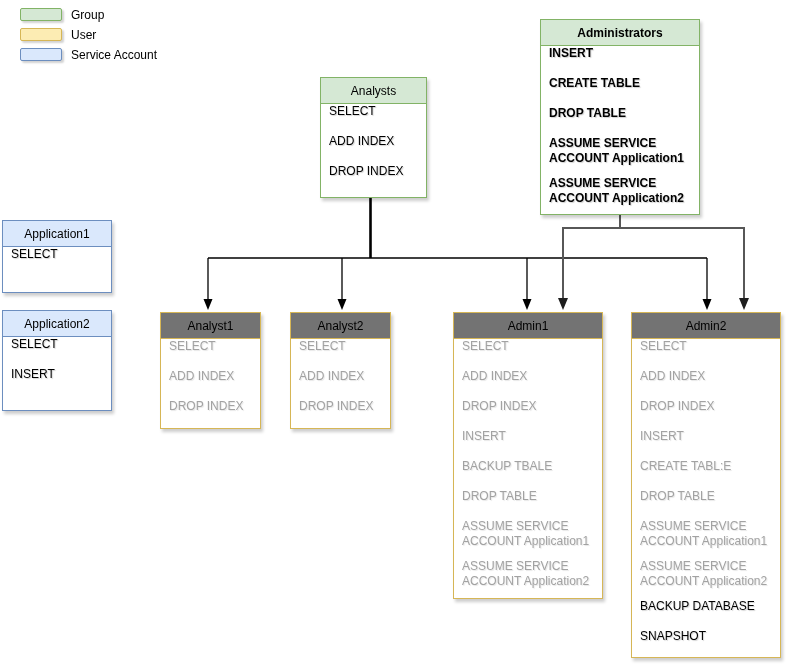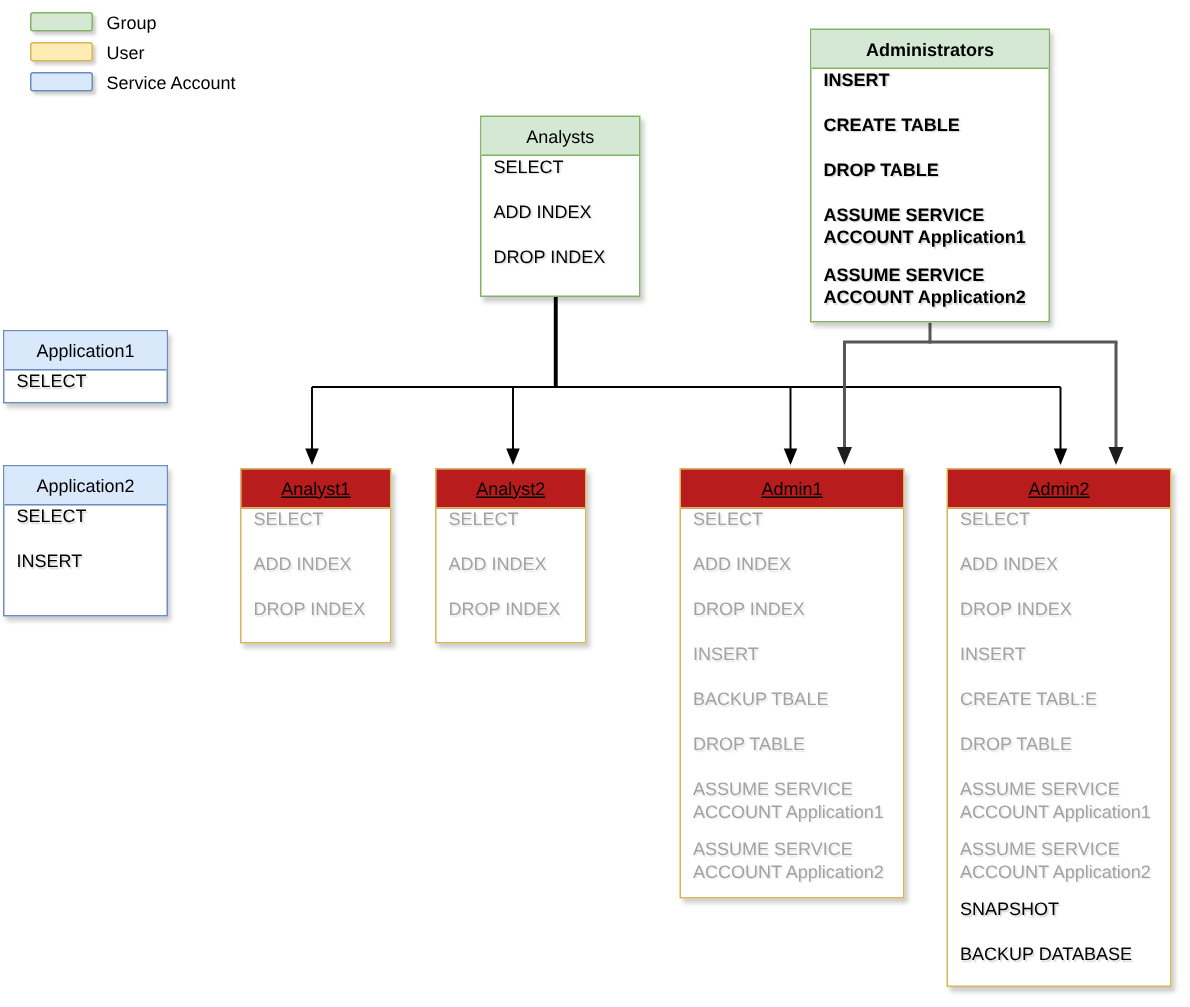--- a/index.html
+++ b/index.html
@@ -35,28 +35,28 @@
   .item {
     min-height: 30px; display: flex; flex-direction: column; justify-content: flex-start;
     white-space: nowrap; text-shadow: 1px 1px 1px rgba(0,0,0,0.18);
   }
   .item.two { min-height: 40px; line-height: 15px; }
   .item.muted { color: #a2a2a2; text-shadow: 1px 1px 1px rgba(0,0,0,0.10); }
 
   .green  { border-color: #82b366; }
   .green .hd  { background: #d5e8d4; border-bottom-color: #82b366; }
   .yellow { border-color: #d6b656; }
-  .yellow .hd { background: #b91c1c; border-bottom-color: #d6b656; text-decoration: underline; }
+  .yellow .hd { background: #737373; border-bottom-color: #d6b656; }
   .blue   { border-color: #6c8ebf; }
   .blue .hd   { background: #dae8fc; border-bottom-color: #6c8ebf; }
 
   
   #node-analysts       { left: 320px; top: 77px;  width: 107px; height: 121px; }
   #node-administrators { left: 540px; top: 19px;  width: 160px; height: 196px; font-weight: bold; }
-  #node-application1   { left: 2px;   top: 220px; width: 110px; height: 49px; }
+  #node-application1   { left: 2px;   top: 220px; width: 110px; height: 73px; }
   #node-application2   { left: 2px;   top: 310px; width: 110px; height: 101px; }
   #node-analyst1       { left: 160px; top: 312px; width: 101px; height: 117px; }
   #node-analyst2       { left: 290px; top: 312px; width: 101px; height: 117px; }
   #node-admin1         { left: 453px; top: 312px; width: 150px; height: 287px; }
   #node-admin2         { left: 631px; top: 312px; width: 150px; height: 346px; }
 </style>
 </head>
 <body>
 
 <div id="canvas">
@@ -241,21 +241,21 @@
         </div>
         <div class="item muted two">
           <div>ASSUME SERVICE</div>
           <div>ACCOUNT Application1</div>
         </div>
         <div class="item muted two">
           <div>ASSUME SERVICE</div>
           <div>ACCOUNT Application2</div>
         </div>
         <div class="item">
+          <div>BACKUP DATABASE</div>
+        </div>
+        <div class="item">
           <div>SNAPSHOT</div>
         </div>
-        <div class="item">
-          <div>BACKUP DATABASE</div>
-        </div>
       </div>
   </div>
 
 </div>
 
 </body></html>

